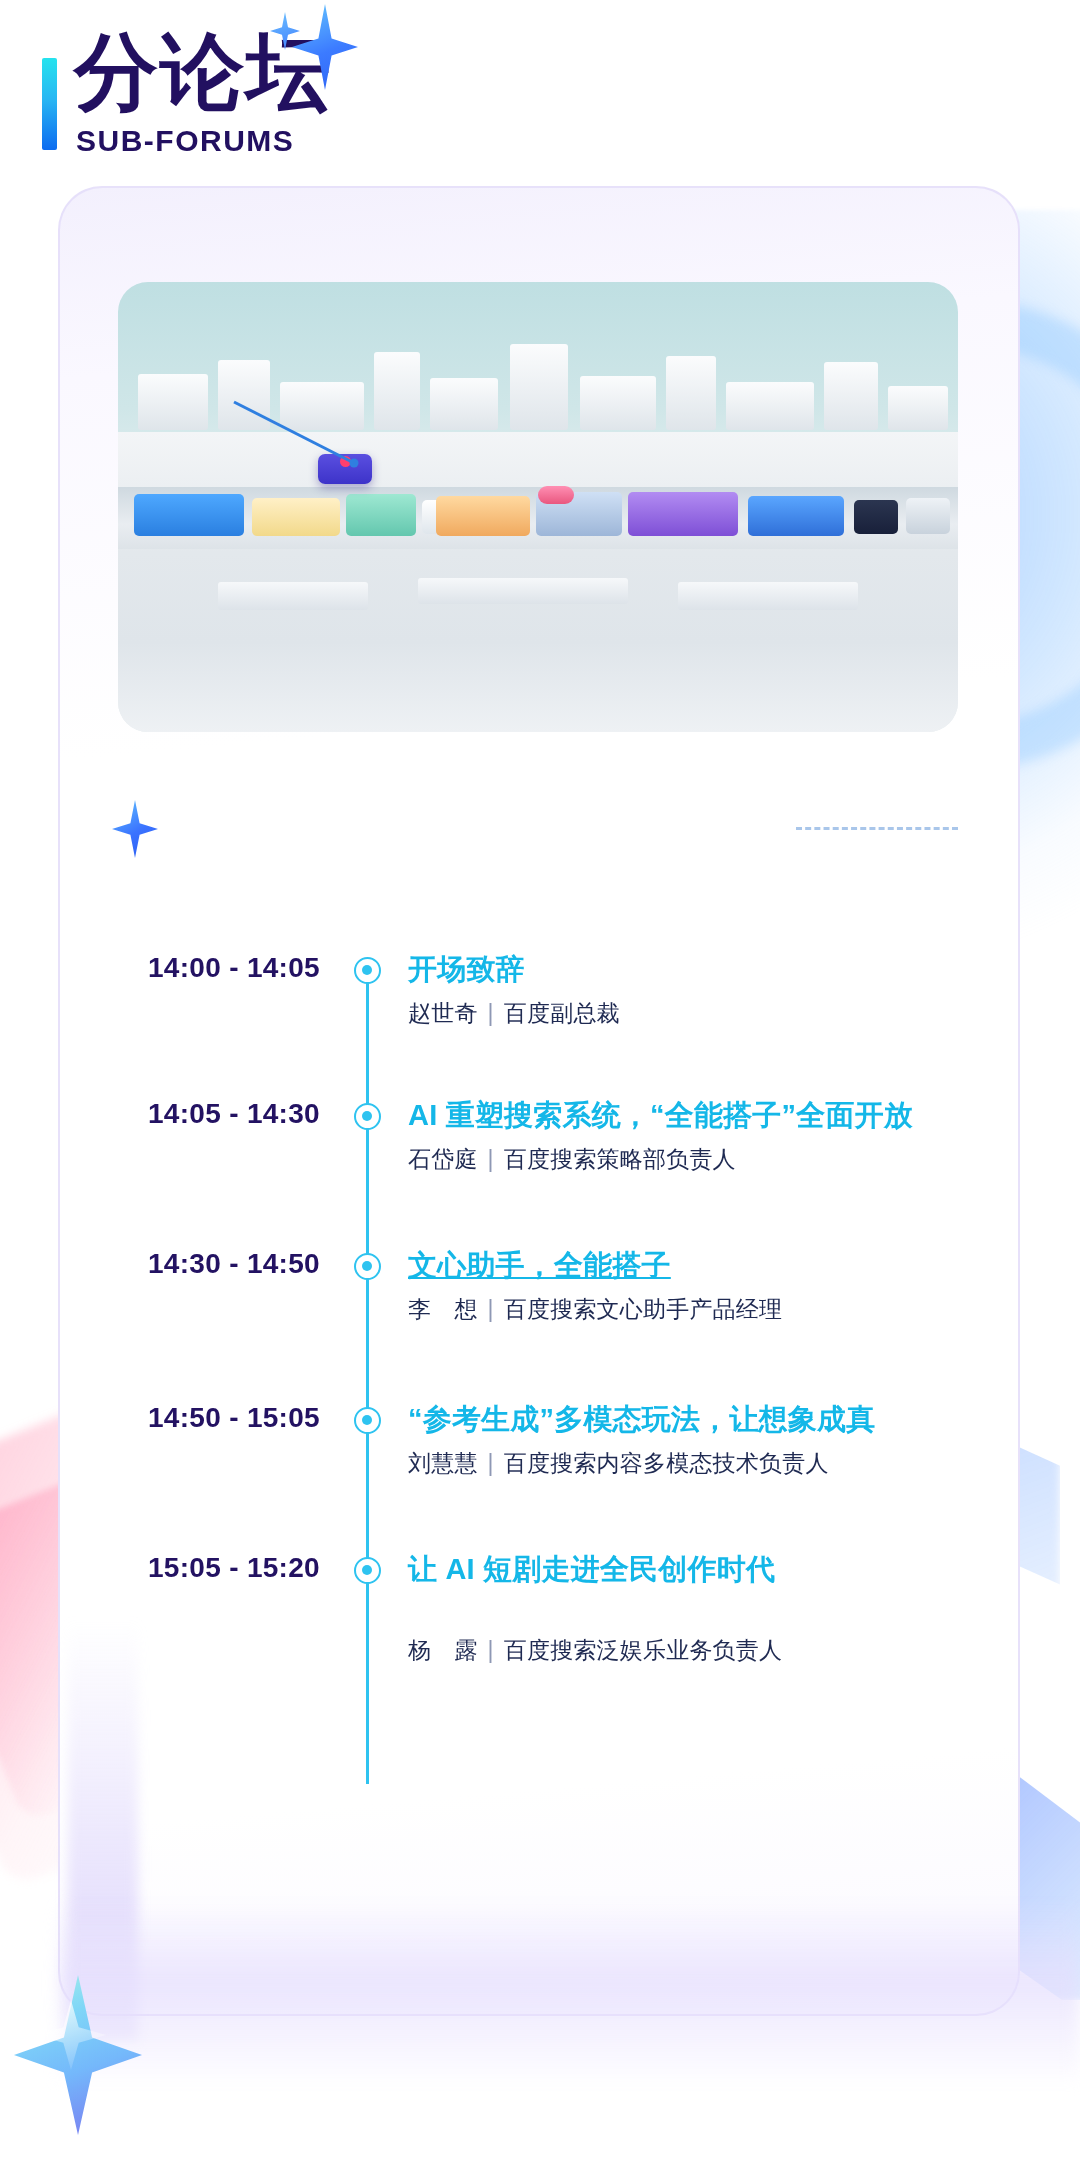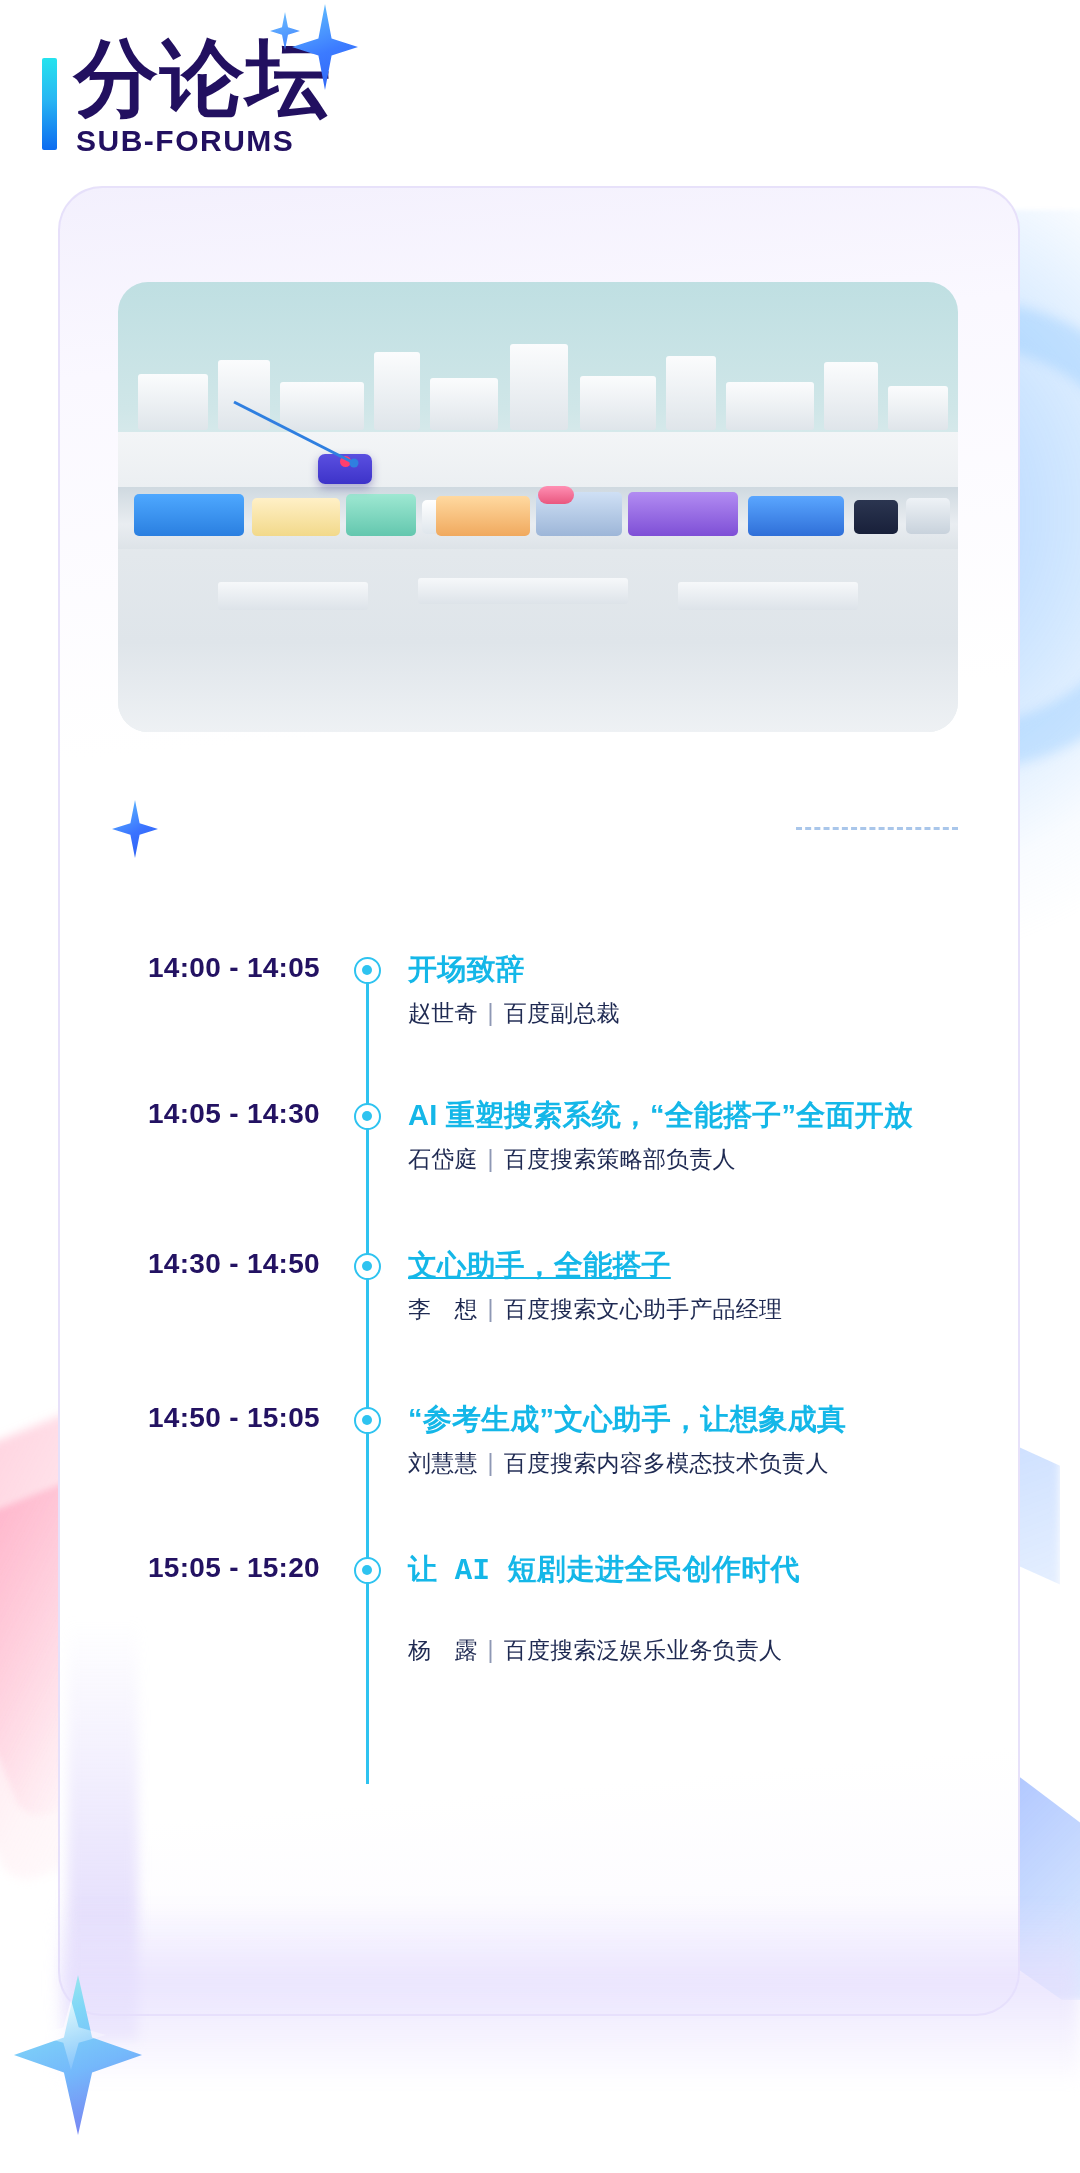--- a/index.html
+++ b/index.html
@@ -84,21 +84,21 @@
   .header { position: absolute; left: 0; top: 0; width: 1080px; height: 210px; }
   .hdr-bar {
     position: absolute; left: 42px; top: 58px;
     width: 15px; height: 92px; border-radius: 2px;
     background: linear-gradient(180deg, #25E3EE 0%, #28B6F3 45%, #0C6BF0 100%);
   }
   .hdr-cn {
     position: absolute; left: 74px; top: 36px;
     font-size: 84px; font-weight: 700; letter-spacing: 2px;
     color: #221060;
-    font-family: Liberation Sans, sans-serif;
+    font-family: Liberation Mono, monospace;
     line-height: 1.02;
   }
   .hdr-en {
     position: absolute; left: 76px; top: 124px;
     font-size: 30px; font-weight: 700; letter-spacing: 1.5px;
     color: #221060;
   }
   .spark-big {
     position: absolute; left: 292px; top: 4px;
     width: 66px; height: 86px;
@@ -322,27 +322,27 @@
       </div>
       <div class="agenda-item" style="top: 1248px;">
         <div class="ag-time" style="top: 0px;">14:30 - 14:50</div>
         <div class="ag-dot" style="top: 5px;"></div>
         <div class="ag-title" style="top: -2px; text-decoration: underline;">文心助手，全能搭子</div>
         <div class="ag-speaker" style="top: 46px;"><span>李　想</span><span class="ag-sep">|</span><span>百度搜索文心助手产品经理</span></div>
       </div>
       <div class="agenda-item" style="top: 1402px;">
         <div class="ag-time" style="top: 0px;">14:50 - 15:05</div>
         <div class="ag-dot" style="top: 5px;"></div>
-        <div class="ag-title" style="top: -2px;">“参考生成”文心助手，让想象成真</div>
+        <div class="ag-title" style="top: -2px;">“参考生成”多模态玩法，让想象成真</div>
         <div class="ag-speaker" style="top: 46px;"><span>刘慧慧</span><span class="ag-sep">|</span><span>百度搜索内容多模态技术负责人</span></div>
       </div>
       <div class="agenda-item" style="top: 1552px;">
         <div class="ag-time" style="top: 0px;">15:05 - 15:20</div>
         <div class="ag-dot" style="top: 5px;"></div>
-        <div class="ag-title" style="top: -2px; font-family: Liberation Mono, monospace;">让 AI 短剧走进全民创作时代</div>
+        <div class="ag-title" style="top: -2px;">让 AI 短剧走进全民创作时代</div>
         <div class="ag-speaker" style="top: 46px; margin-top: 37px;"><span>杨　露</span><span class="ag-sep">|</span><span>百度搜索泛娱乐业务负责人</span></div>
       </div>
     </div>
 
   <div class="btm-star"></div>
   <div class="btm-star-hi"></div>
 
 </div>
 
 </body></html>

